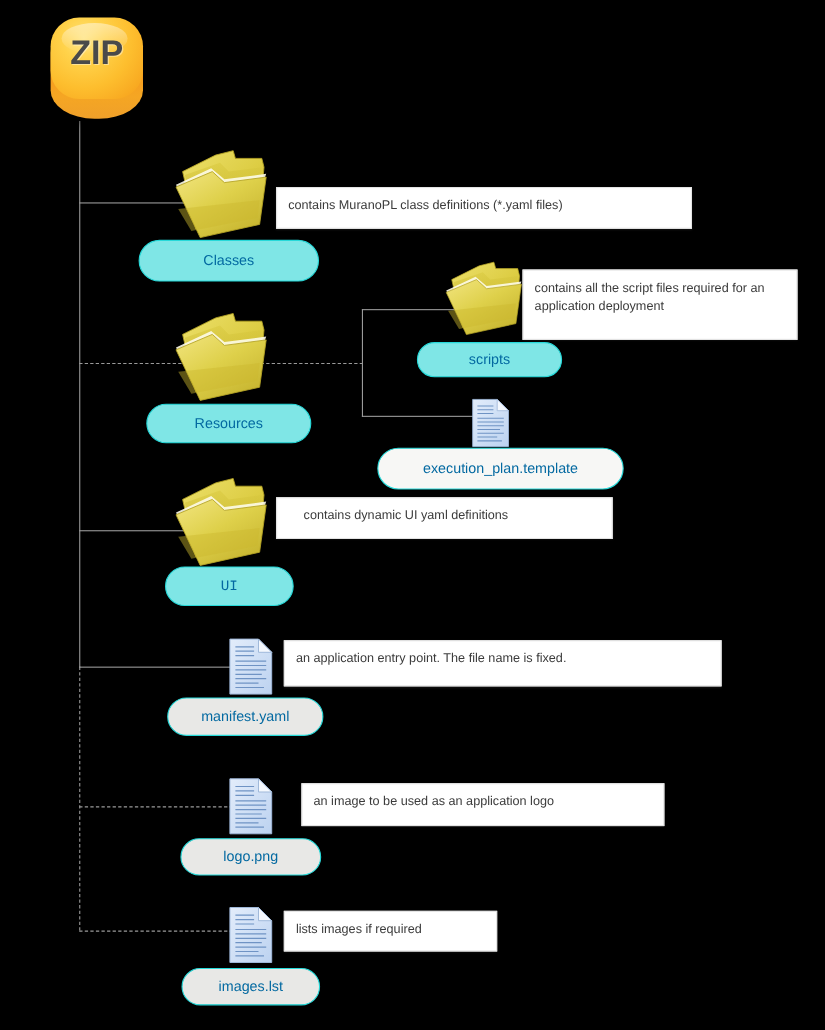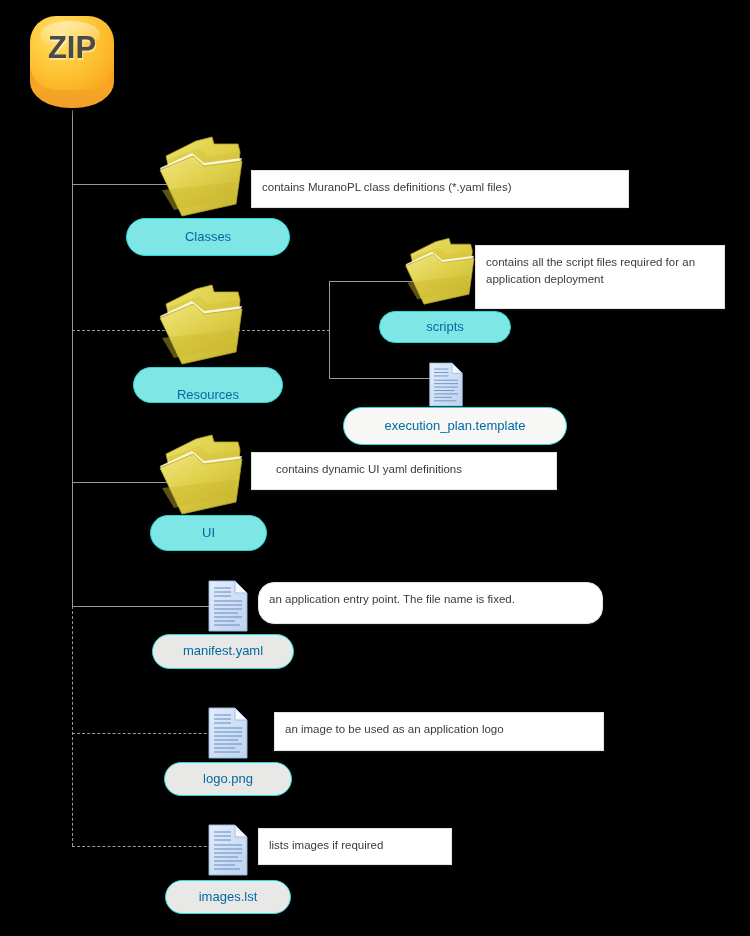--- a/index.html
+++ b/index.html
@@ -163,21 +163,21 @@
   <div class="line-solid-h" style="left:72px; top:606px; width:160px;"></div>
 
   <div class="line-dash-h" style="left:72px; top:733px; width:160px;"></div>
 
   <div class="line-dash-h" style="left:72px; top:846px; width:160px;"></div>
 
   <div class="line-solid-v" style="left:329px; top:281px; height:98px;"></div>
   <div class="line-solid-h" style="left:329px; top:281px; width:110px;"></div>
   <div class="line-solid-h" style="left:329px; top:378px; width:110px;"></div>
 
-  <div class="zip-icon" style="left:26px; top:14px;">
+  <div class="zip-icon" style="left:42px; top:14px;">
     <div class="zip-body"></div>
     <div class="zip-top"></div>
     <div class="zip-gloss"></div>
     <div class="zip-text">ZIP</div>
   </div>
 
   <div class="folder-icon" style="left:152px; top:132px;">
     <svg viewBox="0 0 96 86" width="96" height="86" aria-hidden="true">
       <defs>
         <linearGradient id="fback" x1="0" y1="0" x2="1" y2="1">
@@ -216,21 +216,21 @@
 
   <div class="folder-icon" style="left:152px; top:280px;">
     <svg viewBox="0 0 96 86" width="96" height="86" aria-hidden="true">
       <path d="M14,24 L44,9 L60,5 L62,12 L86,12 L88,20 L84,62 L26,76 Z" fill="url(#fback)" stroke="#b5a426" stroke-width="0.8"></path>
       <path d="M16,27 L48,16 L56,24 L86,20 L82,60 L28,74 Z" fill="url(#fside)" opacity="0.55"></path>
       <path d="M8,36 L40,21 L52,31 L90,26 L88,32 L52,38 L41,28 L11,42 Z" fill="#fdfbe8" opacity="0.9"></path>
       <path d="M8,38 L41,24 L52,34 L90,29 L84,72 L30,84 Z" fill="url(#ffront)" stroke="#b5a426" stroke-width="0.8"></path>
       <path d="M10,58 L84,50 L82,66 L22,78 Z" fill="#cbb92f" opacity="0.45"></path>
     </svg>
   </div>
-  <div class="pill pill-cyan" style="left:133px; top:367px; width:150px; height:36px;align-items:flex-end;">
+  <div class="pill pill-cyan" style="left:133px; top:367px; width:150px; height:36px;">
     <span>Resources</span>
   </div>
 
   <div class="folder-icon" style="left:399px; top:234px;">
     <svg viewBox="0 0 96 86" width="80" height="72" aria-hidden="true">
       <path d="M14,24 L44,9 L60,5 L62,12 L86,12 L88,20 L84,62 L26,76 Z" fill="url(#fback)" stroke="#b5a426" stroke-width="0.8"></path>
       <path d="M16,27 L48,16 L56,24 L86,20 L82,60 L28,74 Z" fill="url(#fside)" opacity="0.55"></path>
       <path d="M8,36 L40,21 L52,31 L90,26 L88,32 L52,38 L41,28 L11,42 Z" fill="#fdfbe8" opacity="0.9"></path>
       <path d="M8,38 L41,24 L52,34 L90,29 L84,72 L30,84 Z" fill="url(#ffront)" stroke="#b5a426" stroke-width="0.8"></path>
       <path d="M10,58 L84,50 L82,66 L22,78 Z" fill="#cbb92f" opacity="0.45"></path>
@@ -273,21 +273,21 @@
 
   <div class="folder-icon" style="left:152px; top:430px;">
     <svg viewBox="0 0 96 86" width="96" height="86" aria-hidden="true">
       <path d="M14,24 L44,9 L60,5 L62,12 L86,12 L88,20 L84,62 L26,76 Z" fill="url(#fback)" stroke="#b5a426" stroke-width="0.8"></path>
       <path d="M16,27 L48,16 L56,24 L86,20 L82,60 L28,74 Z" fill="url(#fside)" opacity="0.55"></path>
       <path d="M8,36 L40,21 L52,31 L90,26 L88,32 L52,38 L41,28 L11,42 Z" fill="#fdfbe8" opacity="0.9"></path>
       <path d="M8,38 L41,24 L52,34 L90,29 L84,72 L30,84 Z" fill="url(#ffront)" stroke="#b5a426" stroke-width="0.8"></path>
       <path d="M10,58 L84,50 L82,66 L22,78 Z" fill="#cbb92f" opacity="0.45"></path>
     </svg>
   </div>
-  <div class="pill pill-cyan" style="left:150px; top:515px; width:117px; height:36px;">
+  <div class="pill pill-cyan" style="left:150px; top:515px; width:117px; height:36px;font-family:Liberation Mono, monospace;">
     <span>UI</span>
   </div>
   <div class="callout" style="left:251px; top:452px; width:306px; height:38px;padding-left:24px;">
     <span>contains dynamic UI yaml definitions</span>
   </div>
 
   <div class="file-icon" style="left:207px; top:580px;">
     <svg viewBox="0 0 42 52" width="42" height="52" aria-hidden="true">
       <path d="M2,1 L28,1 L40,13 L40,51 L2,51 Z" fill="url(#fileg)" stroke="#9fb8da" stroke-width="0.9"></path>
       <path d="M28,1 L40,13 L28,13 Z" fill="#f4f8fe" stroke="#9fb8da" stroke-width="0.9"></path>
@@ -301,21 +301,21 @@
         <line x1="7" y1="33" x2="31" y2="33"></line>
         <line x1="7" y1="37" x2="35" y2="37"></line>
         <line x1="7" y1="41" x2="28" y2="41"></line>
         <line x1="7" y1="45" x2="33" y2="45"></line>
       </g>
     </svg>
   </div>
   <div class="pill pill-gray" style="left:152px; top:634px; width:142px; height:35px;">
     <span>manifest.yaml</span>
   </div>
-  <div class="callout" style="left:258px; top:582px; width:345px; height:42px;border-radius:16px;">
+  <div class="callout" style="left:258px; top:582px; width:398px; height:42px;">
     <span>an application entry point. The file name is fixed.</span>
   </div>
 
   <div class="file-icon" style="left:207px; top:707px;">
     <svg viewBox="0 0 42 52" width="42" height="52" aria-hidden="true">
       <path d="M2,1 L28,1 L40,13 L40,51 L2,51 Z" fill="url(#fileg)" stroke="#9fb8da" stroke-width="0.9"></path>
       <path d="M28,1 L40,13 L28,13 Z" fill="#f4f8fe" stroke="#9fb8da" stroke-width="0.9"></path>
       <g stroke="#6f93c4" stroke-width="1.1">
         <line x1="7" y1="8" x2="24" y2="8"></line>
         <line x1="7" y1="12" x2="24" y2="12"></line>

